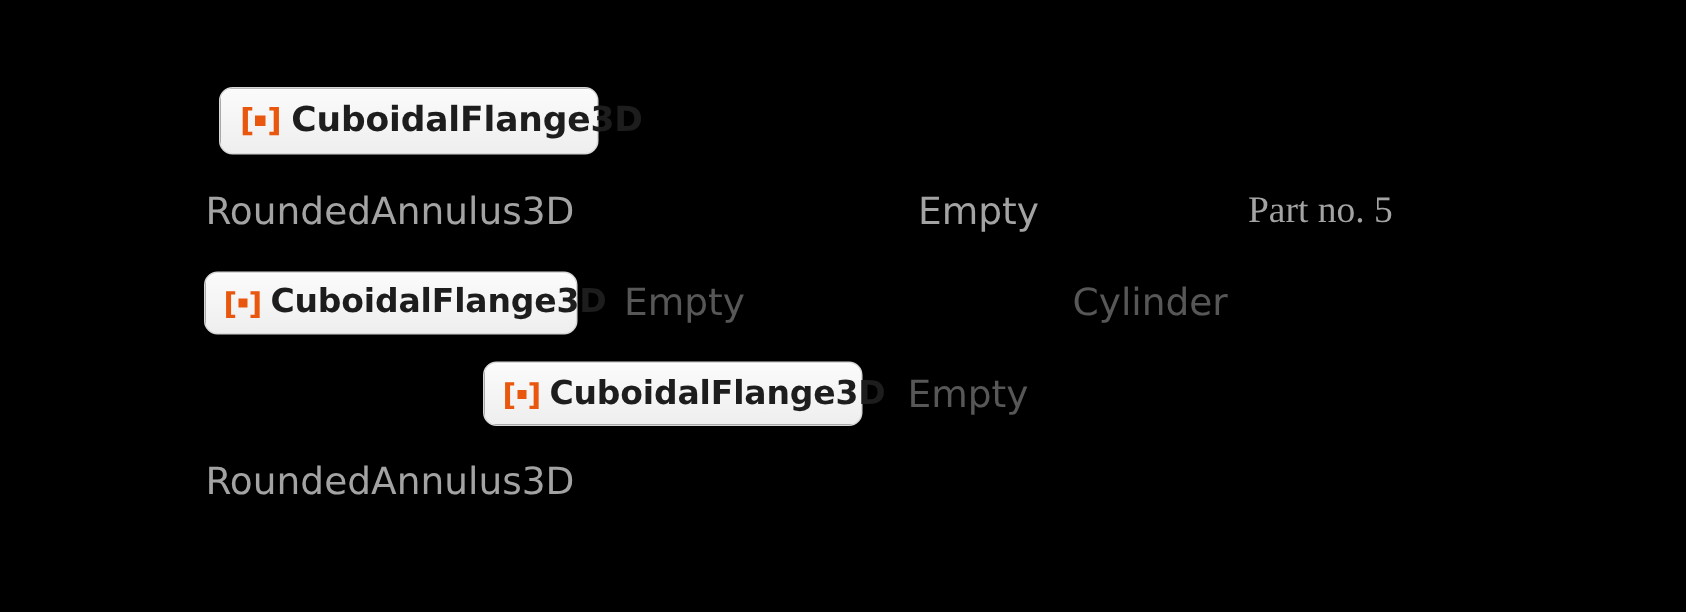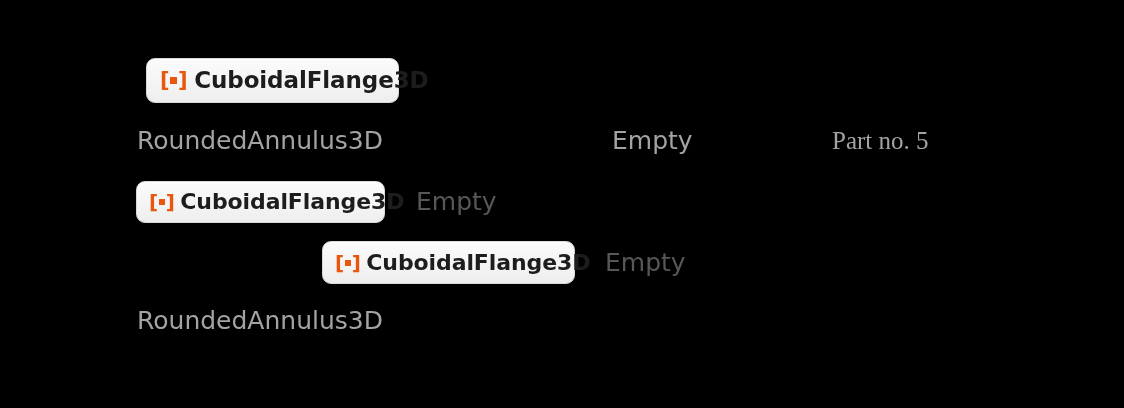--- a/index.html
+++ b/index.html
@@ -111,20 +111,21 @@
     <span class="rf-icon">
       <span class="rf-bracket">[</span>
         <span class="rf-square"></span>
         <span class="rf-bracket">]</span>
     </span>
     <span class="rf-label">CuboidalFlange3D</span>
   </div>
 
   <div class="gtext dark" style="left:416px; top:189px; font-size:25px;">Empty</div>
 
+  <div class="gtext dark" style="left:715px; top:189px; font-size:25px;">Cylinder</div>
 
   <div class="rf-button rf-c">
     <span class="rf-icon">
       <span class="rf-bracket">[</span>
         <span class="rf-square"></span>
         <span class="rf-bracket">]</span>
     </span>
     <span class="rf-label">CuboidalFlange3D</span>
   </div>
 

